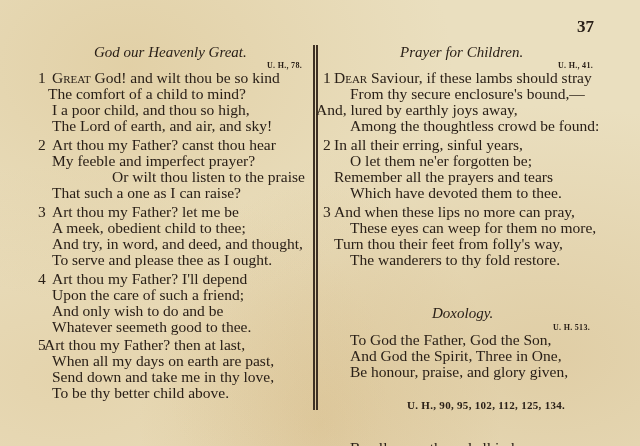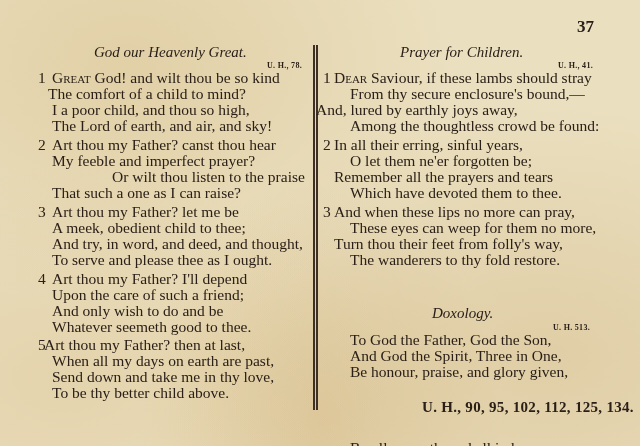--- a/index.html
+++ b/index.html
@@ -153,17 +153,17 @@
       <span class="line" style="left:350px; top:251px;">The wanderers to thy fold restore.</span>
     </div>
 
     <div>
       <div class="hymn-title" style="left:432px; top:305px;">Doxology.</div>
       <div class="ref" style="left:553px; top:323px;">U. H. 513.</div>
       <span class="line" style="left:350px; top:331px;">To God the Father, God the Son,</span>
       <span class="line" style="left:350px; top:347px;">And God the Spirit, Three in One,</span>
       <span class="line" style="left:350px; top:363px;">Be honour, praise, and glory given,</span>
       <span class="line" style="left:350px; top:392px;margin-top:47px;">By all on earth, and all in heaven.</span>
-      <div class="ref" style="left:422px; top:399px; font-size:15px;">U. H., 90, 95, 102, 112, 125, 134.</div>
+      <div class="ref" style="left:407px; top:399px; font-size:11px;">U. H., 90, 95, 102, 112, 125, 134.</div>
     </div>
   </div>
 
 </div>
 
 </body></html>

